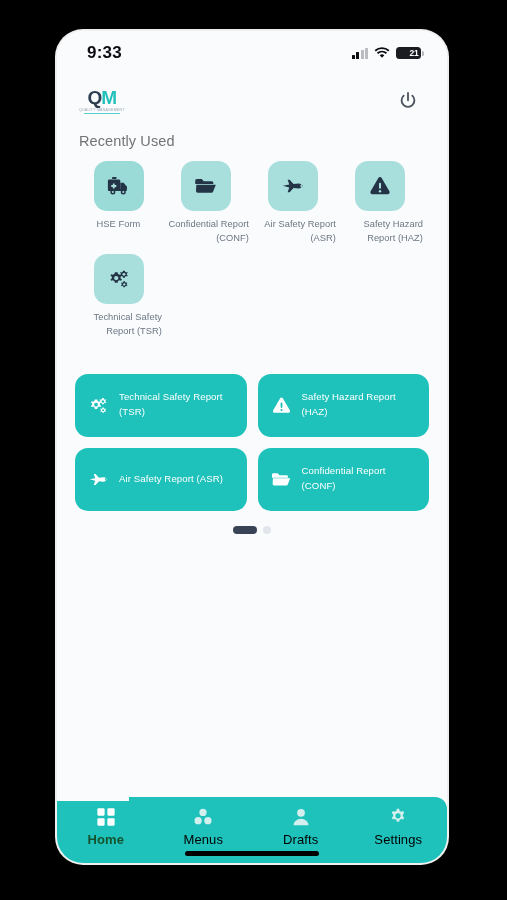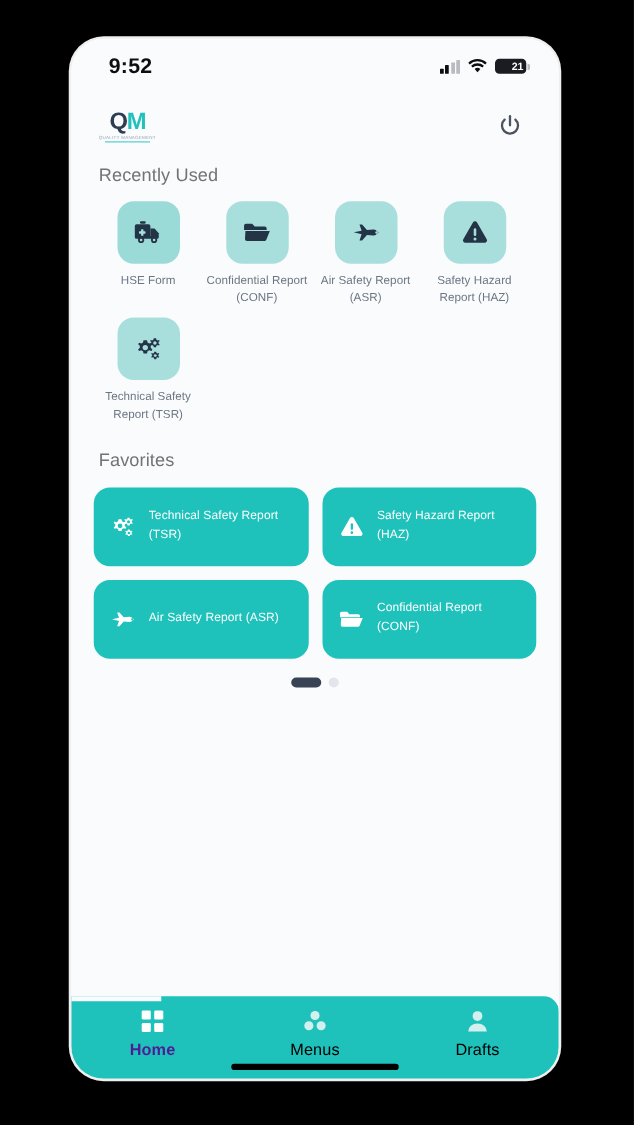--- a/index.html
+++ b/index.html
@@ -100,21 +100,21 @@
     margin-bottom:8px; cursor:pointer;
   }
   .recent-tile{
     width:50px; height:50px; border-radius:13px;
     background:#a8dfdd;
     display:flex; align-items:center; justify-content:center;
   }
   .recent-tile.is-active{ background:#9adbd8; }
   .recent-label{
     margin-top:7px; font-size:9.3px; line-height:1.5;
-    color:#6b7683; text-align:center; letter-spacing:.05px;
+    color:#6b7683; text-align:right; letter-spacing:.05px;
   }
 
   
   #favorites{ padding-top:14px; }
   .fav-grid{
     display:grid; grid-template-columns:1fr 1fr;
     gap:11px; padding:13px 18px 0 18px;
   }
   .fav-card{
     background:#1fc2bb; border-radius:13px;
@@ -141,41 +141,41 @@
     display:flex; align-items:stretch;
     border-top-right-radius:12px;
     position:relative;
   }
   .nav-item{
     flex:1 1 0; display:flex; flex-direction:column;
     align-items:center; justify-content:center; gap:5px;
     cursor:pointer; padding-bottom:6px;
   }
   .nav-label{ font-size:13px; letter-spacing:.1px; }
-  .nav-item.active .nav-label{ color:#4c1d95; font-weight:bold; }
+  .nav-item.active .nav-label{ color:#14532d; font-weight:bold; }
   .nav-item:not(.active) .nav-label{ color:#000000; }
   .nav-item.active svg{ fill:#ffffff; }
   .nav-item:not(.active) svg{ fill:#d3f0ee; }
   #home-indicator{
     position:absolute; left:50%; transform:translateX(-50%);
     bottom:7px; width:134px; height:5px; border-radius:3px; background:#000000;
   }
   #nav-notch{
     position:absolute; left:0; top:0; width:72px; height:4px;
     background:#fafbfd;
   }
 </style>
 </head>
 <body>
 
 <div id="phone-frame">
   <div id="screen">
 
     <div id="status-bar">
-      <div class="status-time">9:52</div>
+      <div class="status-time">9:33</div>
       <div class="status-right">
         <div class="signal">
           <i></i>
             <i></i>
             <i></i>
             <i></i>
         </div>
         <svg width="16" height="12" viewBox="0 0 16 12">
           <path d="M8 10.8 L10.3 8.2 A3.4 3.4 0 0 0 5.7 8.2 Z" fill="#0d0d12"></path>
           <path d="M2.9 5.6 A7.6 7.6 0 0 1 13.1 5.6 L11.9 7 A5.9 5.9 0 0 0 4.1 7 Z" fill="#0d0d12"></path>
@@ -267,21 +267,20 @@
                 <circle cx="19.6" cy="19.9" r="1.25" fill="#a8dfdd"></circle>
               </svg>
             </div>
             <div class="recent-label">Technical Safety Report (TSR)</div>
           </div>
 
         </div>
       </div>
 
       <div id="favorites">
-        <div class="section-title">Favorites</div>
         <div class="fav-grid">
 
           <div class="fav-card">
             <div class="fav-icon">
               <svg width="23" height="23" viewBox="0 0 28 28">
                 <path d="M11 6.6 l1.5 0 l0.45 2.0 a5.6 5.6 0 0 1 1.5 0.87 l1.95 -0.66 l0.75 1.3 l-1.5 1.38 a5.6 5.6 0 0 1 0 1.74 l1.5 1.38 l-0.75 1.3 l-1.95 -0.66 a5.6 5.6 0 0 1 -1.5 0.87 l-0.45 2.0 l-1.5 0 l-1.5 0 l-0.45 -2.0 a5.6 5.6 0 0 1 -1.5 -0.87 l-1.95 0.66 l-0.75 -1.3 l1.5 -1.38 a5.6 5.6 0 0 1 0 -1.74 l-1.5 -1.38 l0.75 -1.3 l1.95 0.66 a5.6 5.6 0 0 1 1.5 -0.87 l0.45 -2.0 Z" fill="#ffffff"></path>
                 <circle cx="11" cy="13.0" r="2.3" fill="#1fc2bb"></circle>
                 <path d="M19.3 5.0 l1.0 0 l0.3 1.3 a3.7 3.7 0 0 1 1.0 0.58 l1.3 -0.44 l0.5 0.87 l-1.0 0.92 a3.7 3.7 0 0 1 0 1.16 l1.0 0.92 l-0.5 0.87 l-1.3 -0.44 a3.7 3.7 0 0 1 -1.0 0.58 l-0.3 1.3 l-1.0 0 l-1.0 0 l-0.3 -1.3 a3.7 3.7 0 0 1 -1.0 -0.58 l-1.3 0.44 l-0.5 -0.87 l1.0 -0.92 a3.7 3.7 0 0 1 0 -1.16 l-1.0 -0.92 l0.5 -0.87 l1.3 0.44 a3.7 3.7 0 0 1 1.0 -0.58 l0.3 -1.3 Z" fill="#ffffff"></path>
                 <circle cx="19.3" cy="9.0" r="1.5" fill="#1fc2bb"></circle>
                 <path d="M19.6 16.5 l0.85 0 l0.25 1.1 a3.1 3.1 0 0 1 0.85 0.49 l1.1 -0.37 l0.42 0.73 l-0.85 0.78 a3.1 3.1 0 0 1 0 0.98 l0.85 0.78 l-0.42 0.73 l-1.1 -0.37 a3.1 3.1 0 0 1 -0.85 0.49 l-0.25 1.1 l-0.85 0 l-0.85 0 l-0.25 -1.1 a3.1 3.1 0 0 1 -0.85 -0.49 l-1.1 0.37 l-0.42 -0.73 l0.85 -0.78 a3.1 3.1 0 0 1 0 -0.98 l-0.85 -0.78 l0.42 -0.73 l1.1 0.37 a3.1 3.1 0 0 1 0.85 -0.49 l0.25 -1.1 Z" fill="#ffffff"></path>
@@ -355,18 +354,25 @@
       </div>
 
       <div class="nav-item">
         <svg width="20" height="20" viewBox="0 0 22 22">
           <circle cx="11" cy="6.4" r="4.3"></circle>
           <path d="M2.8 20 a8.2 7 0 0 1 16.4 0 Z"></path>
         </svg>
         <div class="nav-label">Drafts</div>
       </div>
 
+      <div class="nav-item">
+        <svg width="20" height="20" viewBox="0 0 24 24">
+          <path d="M10.6 2.2 h2.8 l0.5 2.4 a7.8 7.8 0 0 1 1.9 1.1 l2.3 -0.8 l1.4 2.4 l-1.8 1.6 a7.8 7.8 0 0 1 0 2.2 l1.8 1.6 l-1.4 2.4 l-2.3 -0.8 a7.8 7.8 0 0 1 -1.9 1.1 l-0.5 2.4 h-2.8 l-0.5 -2.4 a7.8 7.8 0 0 1 -1.9 -1.1 l-2.3 0.8 l-1.4 -2.4 l1.8 -1.6 a7.8 7.8 0 0 1 0 -2.2 l-1.8 -1.6 l1.4 -2.4 l2.3 0.8 a7.8 7.8 0 0 1 1.9 -1.1 Z"></path>
+          <circle cx="12" cy="10.6" r="3.1" fill="#1fc2bb"></circle>
+        </svg>
+        <div class="nav-label">Settings</div>
+      </div>
 
       <div id="home-indicator"></div>
     </div>
 
   </div>
 </div>
 
 </body></html>

